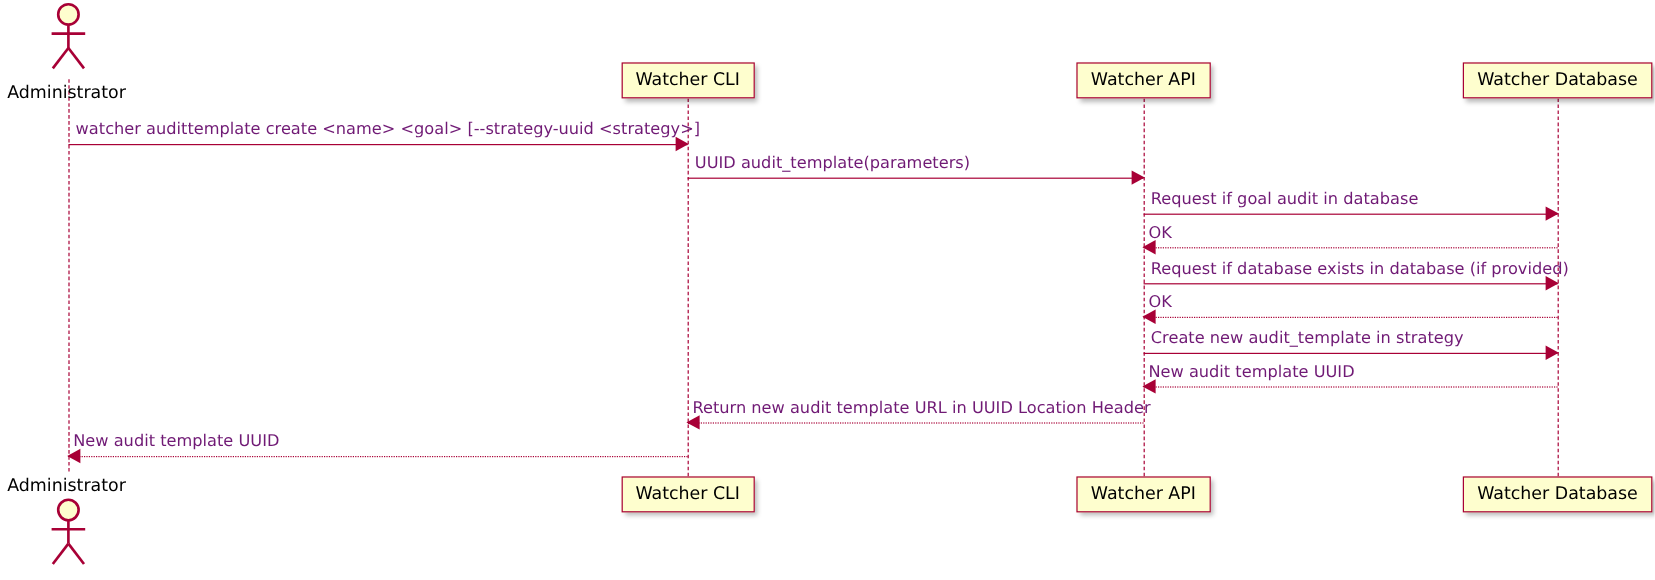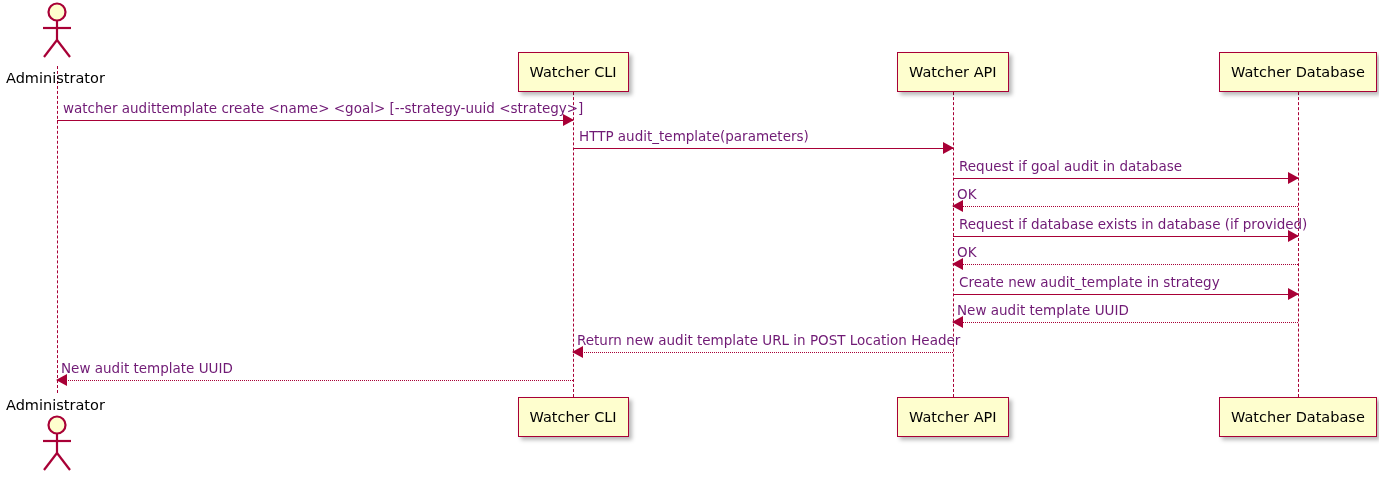--- a/index.html
+++ b/index.html
@@ -28,21 +28,21 @@
   .participant {
     position: absolute;
     background: #FEFECE;
     border: 1.5px solid #A80036;
     box-shadow: 3px 3px 4px rgba(0,0,0,0.28);
     box-sizing: border-box;
     display: flex;
     align-items: center;
     justify-content: center;
     z-index: 4;
-    height: 40px;
+    height: 30px;
     font-size: 14.5px;
     color: #000000;
     white-space: nowrap;
     padding: 0 11px;
   }
   
   .actor {
     position: absolute;
     width: 44px;
     height: 58px;
@@ -112,21 +112,21 @@
     </div>
   <div id="messages">
       <div class="msg to-right" style="left: 57px; width: 516px; top: 120px;">
         <div class="line"></div>
         <div class="head"></div>
         <div class="label">watcher audittemplate create &lt;name&gt; &lt;goal&gt; [--strategy-uuid &lt;strategy&gt;]</div>
       </div>
       <div class="msg to-right" style="left: 573px; width: 380px; top: 148px;">
         <div class="line"></div>
         <div class="head"></div>
-        <div class="label">HTTP audit_template(parameters)</div>
+        <div class="label">UUID audit_template(parameters)</div>
       </div>
       <div class="msg to-right" style="left: 953px; width: 345px; top: 178px;">
         <div class="line"></div>
         <div class="head"></div>
         <div class="label">Request if goal audit in database</div>
       </div>
       <div class="msg dotted to-left" style="left: 953px; width: 345px; top: 206px;">
         <div class="line"></div>
         <div class="head"></div>
         <div class="label">OK</div>
@@ -147,21 +147,21 @@
         <div class="label">Create new audit_template in strategy</div>
       </div>
       <div class="msg dotted to-left" style="left: 953px; width: 345px; top: 322px;">
         <div class="line"></div>
         <div class="head"></div>
         <div class="label">New audit template UUID</div>
       </div>
       <div class="msg dotted to-left" style="left: 573px; width: 380px; top: 352px;">
         <div class="line"></div>
         <div class="head"></div>
-        <div class="label">Return new audit template URL in POST Location Header</div>
+        <div class="label">Return new audit template URL in UUID Location Header</div>
       </div>
       <div class="msg dotted to-left" style="left: 57px; width: 516px; top: 380px;">
         <div class="line"></div>
         <div class="head"></div>
         <div class="label">New audit template UUID</div>
       </div>
     </div>
   <div id="participants">
       <div class="actor" style="left: 35px; top: 2px;">
         <svg width="44" height="58" viewBox="0 0 44 58">

